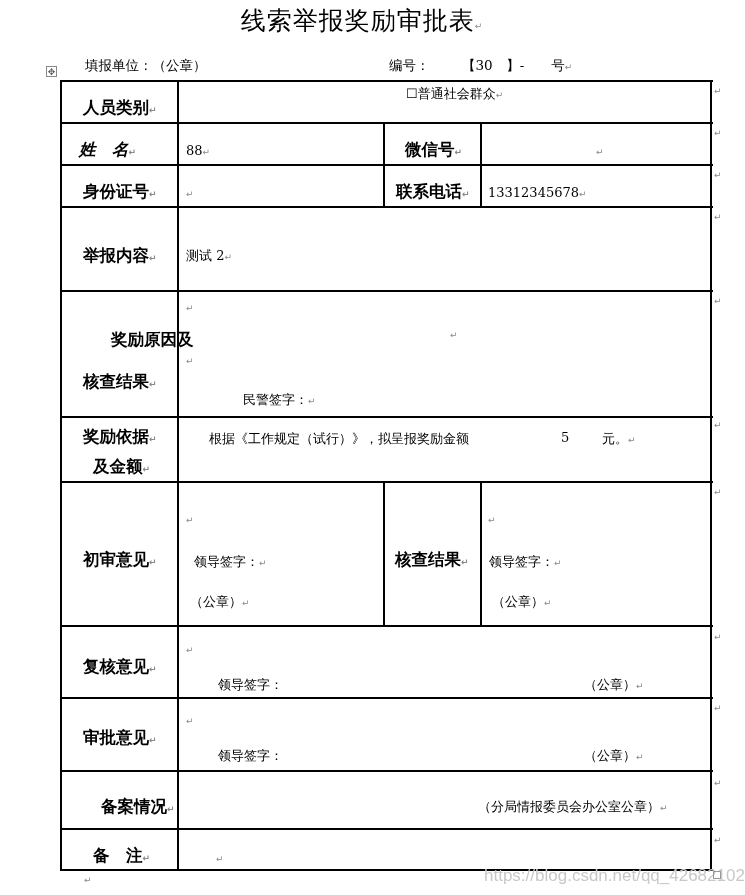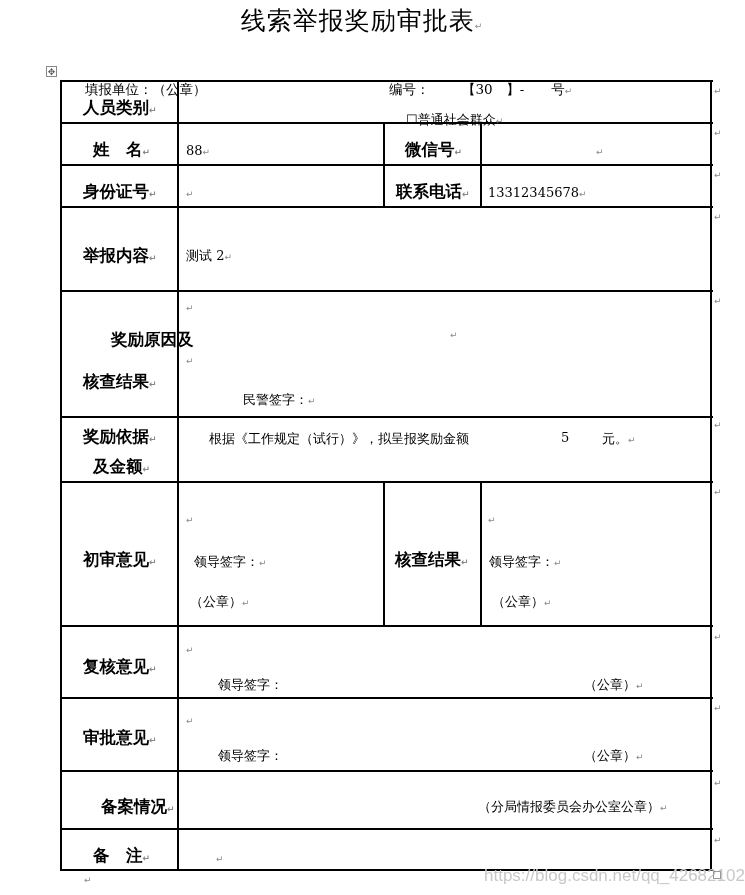--- a/index.html
+++ b/index.html
@@ -1,20 +1,20 @@
 <!DOCTYPE html>
 <html><head>
 <meta charset="utf-8">
 <style>
   html,body{margin:0;padding:0;background:#fff;}
   body{width:745px;height:895px;position:relative;overflow:hidden;font-family:"DejaVu Serif","Liberation Serif",serif;color:#000;}
   .abs{position:absolute;}
   .title{left:0;width:724px;top:4px;text-align:center;font-family:"DejaVu Sans","Liberation Sans",sans-serif;font-size:25px;letter-spacing:1px;}
   .pm{font-size:9px;color:#888;font-family:"DejaVu Sans",sans-serif;}
-  .meta{top:57px;font-size:13.5px;font-family:"DejaVu Serif",serif;margin-top:24px;}
+  .meta{top:57px;font-size:13.5px;font-family:"DejaVu Serif",serif;}
   .handle{left:46px;top:66px;width:11px;height:11px;border:1px solid #888;font-size:9px;line-height:10px;text-align:center;color:#555;box-sizing:border-box;font-family:"DejaVu Sans",sans-serif;}
   .hline{background:#000;height:2px;}
   .vline{background:#000;width:2px;}
   .lbl{font-family:"DejaVu Sans","Liberation Sans",sans-serif;font-weight:bold;font-size:16.5px;white-space:nowrap;}
   .val{font-size:13px;white-space:nowrap;}
   .watermark{left:484px;top:866px;font-family:"Liberation Sans",sans-serif;font-size:17px;color:#c8c8c8;white-space:nowrap;}
   .endmark{left:713px;top:871px;width:8px;height:8px;border:1px solid #999;box-sizing:border-box;}
 </style>
 </head>
 <body>
@@ -55,23 +55,23 @@
 <div class="abs pm" style="left:714px;top:212px;">↵</div>
 <div class="abs pm" style="left:714px;top:296px;">↵</div>
 <div class="abs pm" style="left:714px;top:420px;">↵</div>
 <div class="abs pm" style="left:714px;top:487px;">↵</div>
 <div class="abs pm" style="left:714px;top:632px;">↵</div>
 <div class="abs pm" style="left:714px;top:703px;">↵</div>
 <div class="abs pm" style="left:714px;top:778px;">↵</div>
 <div class="abs pm" style="left:714px;top:835px;">↵</div>
 
 <div class="abs lbl" style="left:83px;top:97px;"><span>人员类别</span><span class="pm">↵</span></div>
-<div class="abs val" style="left:406px;top:111px;"><span>☐普通社会群众</span><span class="pm">↵</span></div>
+<div class="abs val" style="left:406px;top:85px;"><span>☐普通社会群众</span><span class="pm">↵</span></div>
 
-<div class="abs lbl" style="left:93px;top:139px;"><span>姓　名</span><span class="pm">↵</span></div>
+<div class="abs lbl" style="left:79px;top:139px;font-style:italic;"><span>姓　名</span><span class="pm">↵</span></div>
 <div class="abs val" style="left:186px;top:143px;"><span>88</span><span class="pm">↵</span></div>
 <div class="abs lbl" style="left:405px;top:139px;"><span>微信号</span><span class="pm">↵</span></div>
 <div class="abs val" style="left:596px;top:143px;"><span></span><span class="pm">↵</span></div>
 
 <div class="abs lbl" style="left:83px;top:181px;"><span>身份证号</span><span class="pm">↵</span></div>
 <div class="abs val" style="left:186px;top:185px;"><span></span><span class="pm">↵</span></div>
 <div class="abs lbl" style="left:396px;top:181px;"><span>联系电话</span><span class="pm">↵</span></div>
 <div class="abs val" style="left:488px;top:185px;"><span>13312345678</span><span class="pm">↵</span></div>
 
 <div class="abs lbl" style="left:83px;top:245px;"><span>举报内容</span><span class="pm">↵</span></div>

